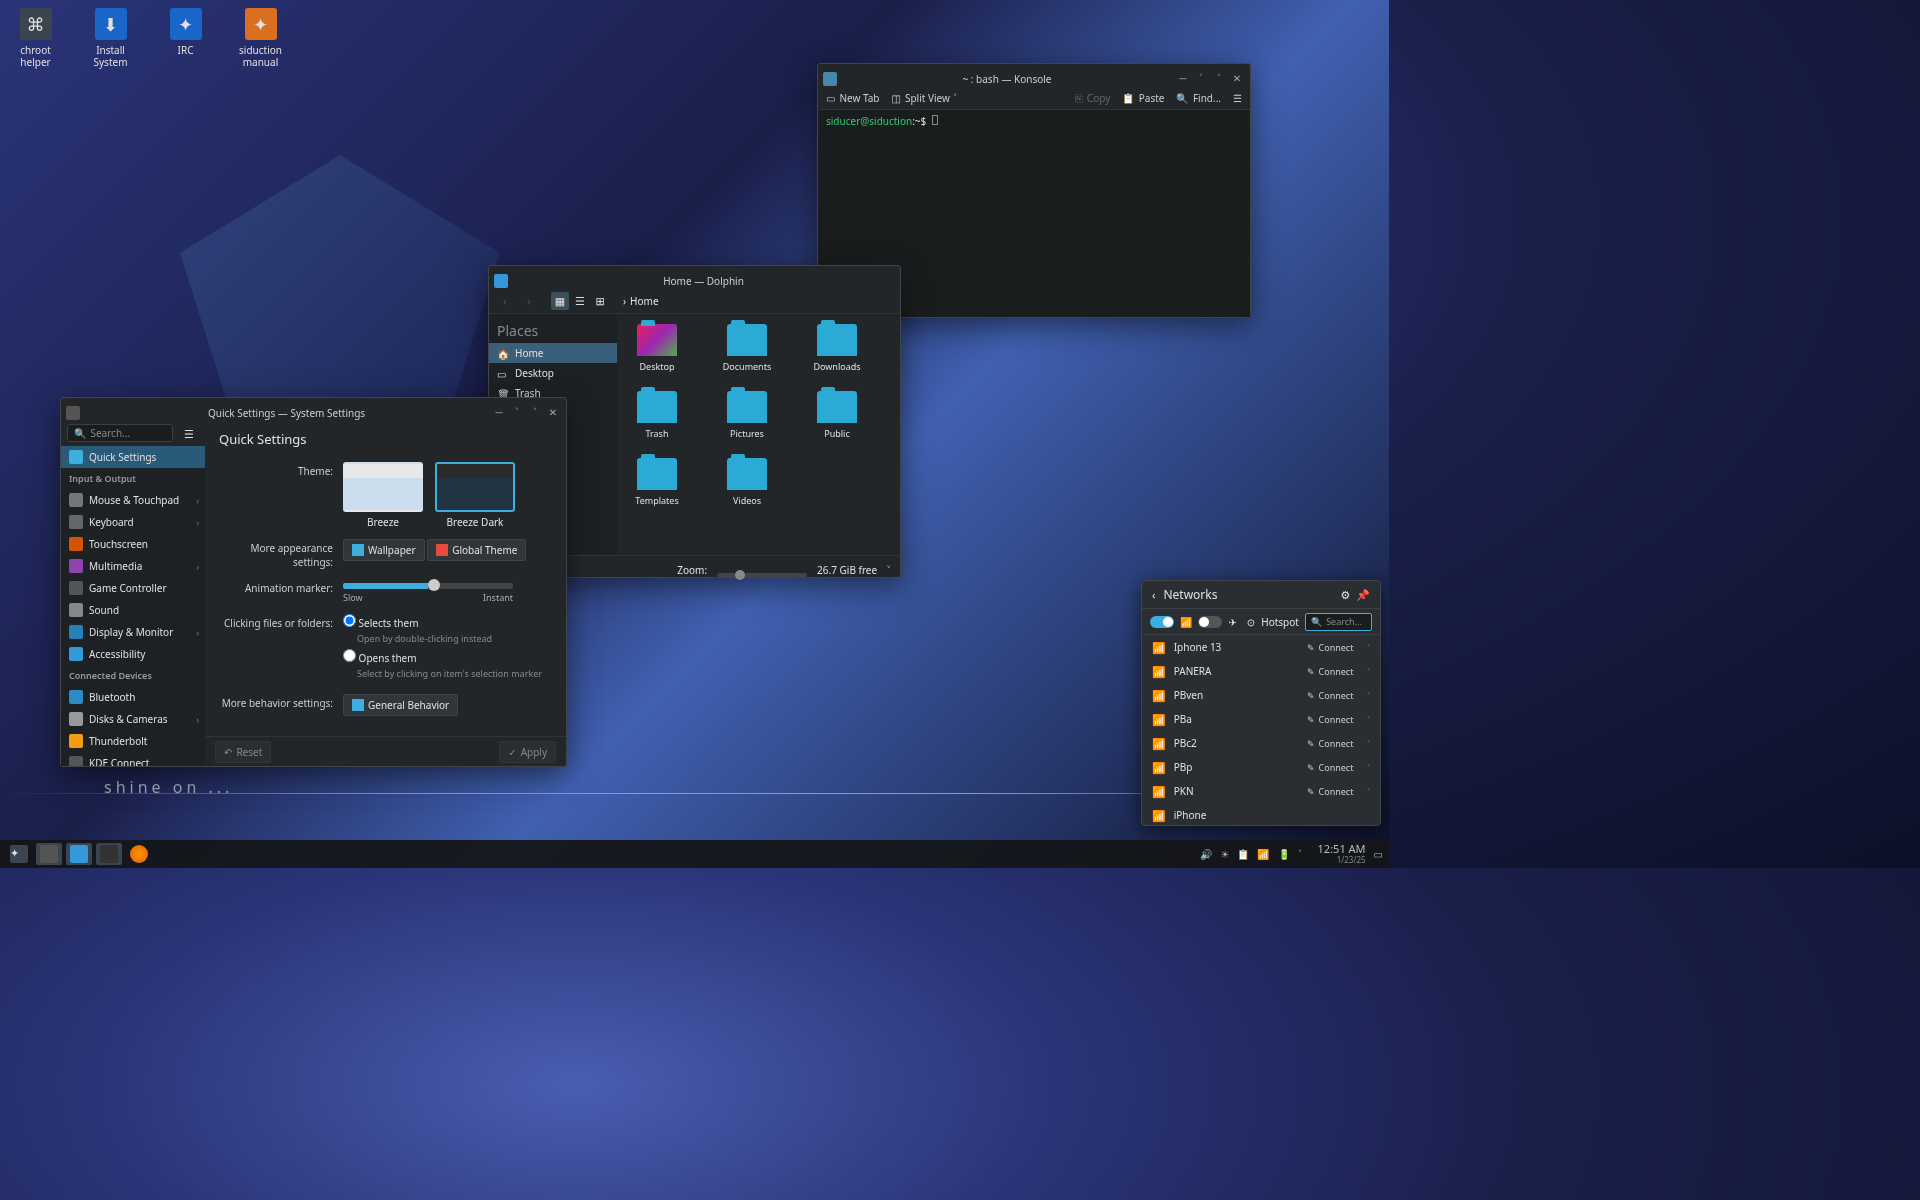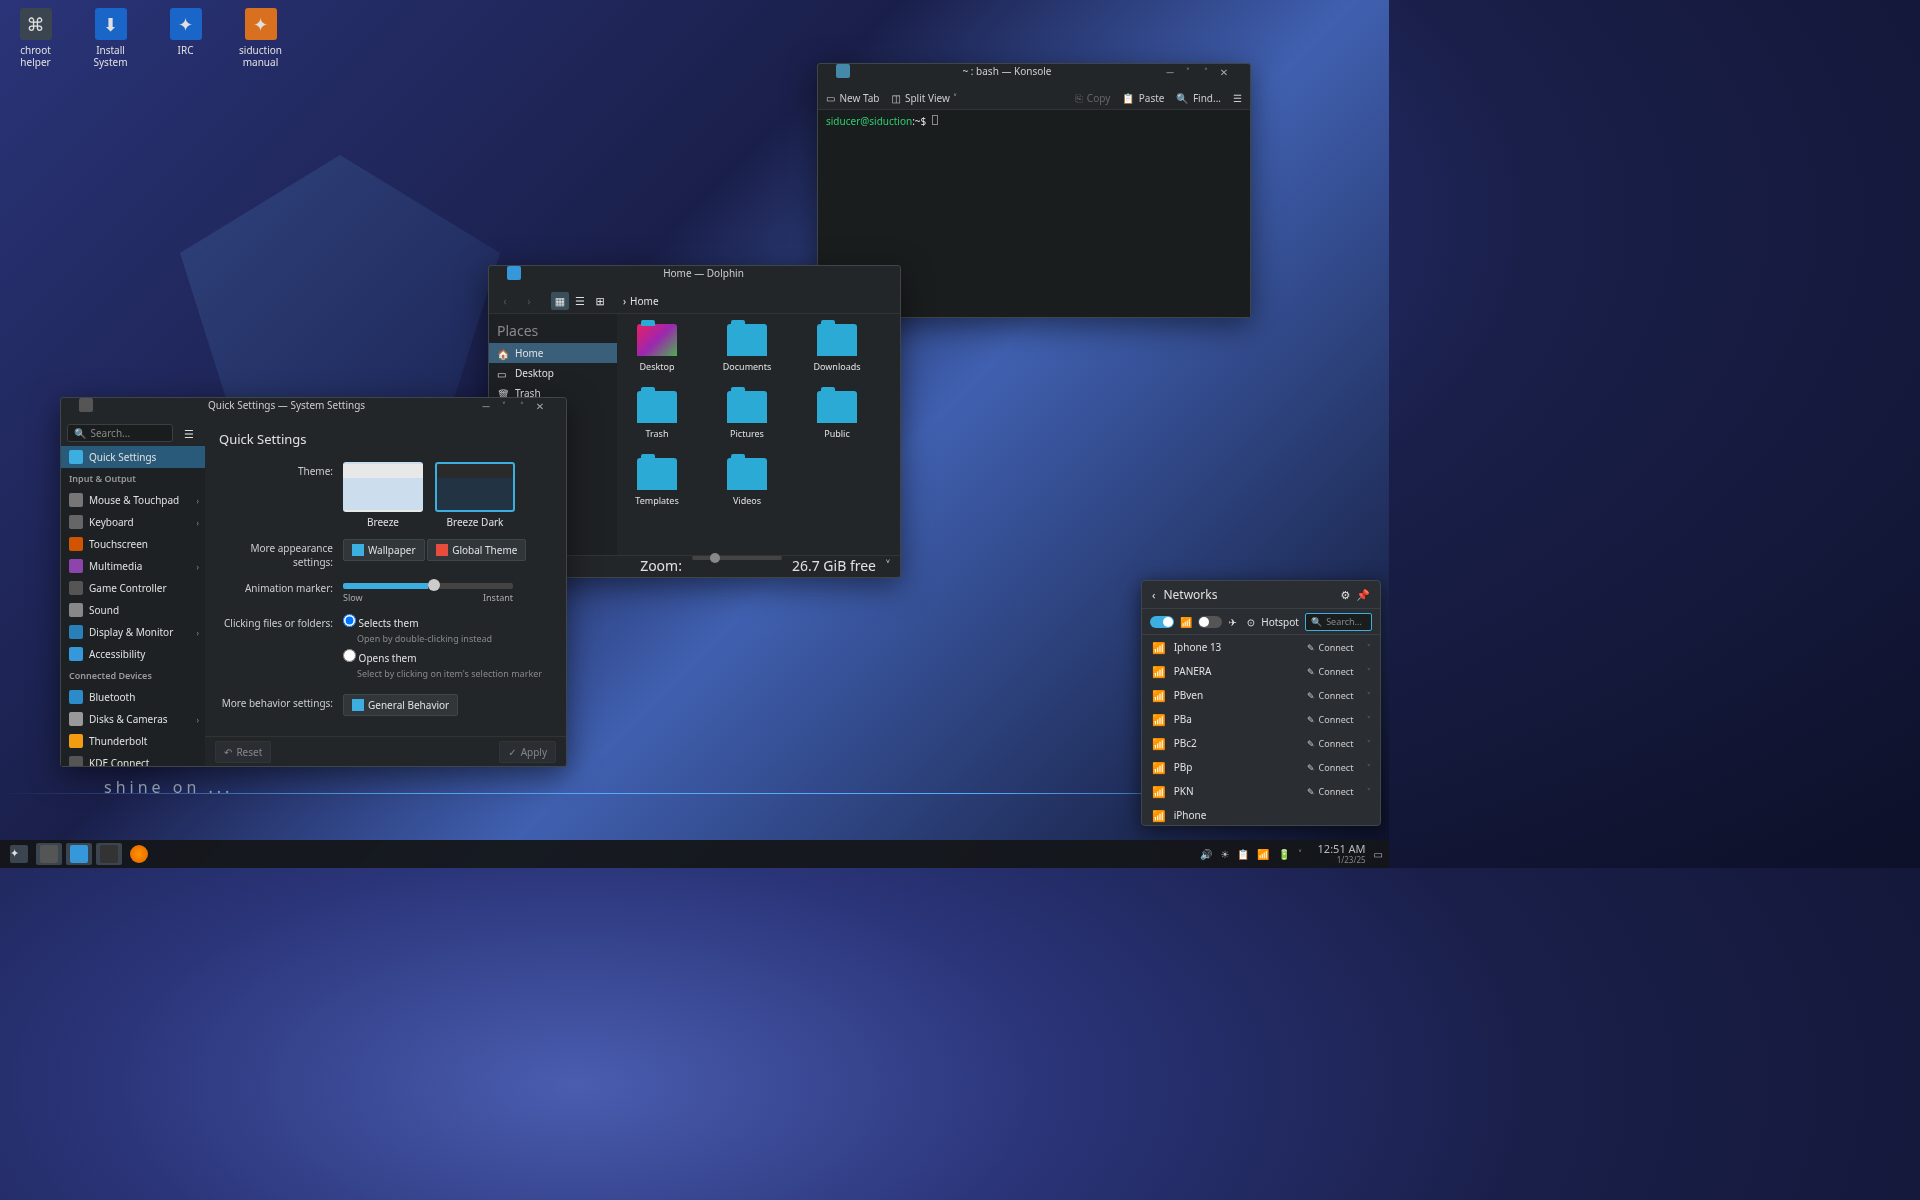--- a/index.html
+++ b/index.html
@@ -14,21 +14,21 @@
 
 .desk-icons{position:absolute;left:8px;top:8px;display:flex;gap:20px;z-index:2}
 .desk-icon{width:55px;text-align:center;cursor:pointer}
 .desk-icon .ico{width:32px;height:32px;margin:0 auto 4px;background:#3a4550;border-radius:3px;display:flex;align-items:center;justify-content:center;font-size:18px}
 .desk-icon.blue .ico{background:#1a65c8}
 .desk-icon.orange .ico{background:#d87020}
 .desk-icon .lbl{font-size:10px;line-height:12px}
 
 
 .window{position:absolute;background:#232629;border:1px solid #404548;border-radius:3px;box-shadow:0 8px 30px rgba(0,0,0,.5);z-index:10;display:flex;flex-direction:column}
-.titlebar{height:22px;display:flex;align-items:flex-start;padding:0 18px;font-size:10px;color:#ccc}
+.titlebar{height:22px;display:flex;align-items:flex-end;padding:0 5px;font-size:10px;color:#ccc}
 .titlebar .title{flex:1;text-align:center}
 .titlebar .wbtn{width:16px;height:16px;margin-left:2px;display:flex;align-items:center;justify-content:center;cursor:pointer;font-size:10px;color:#aaa}
 .titlebar .app-ico{width:14px;height:14px;margin-right:4px;background:#48a;border-radius:2px}
 
 
 .konsole{left:817px;top:63px;width:434px;height:255px}
 .konsole .toolbar{height:24px;display:flex;align-items:center;padding:0 8px;gap:12px;border-bottom:1px solid #333;font-size:10px}
 .konsole .toolbar .spacer{flex:1}
 .konsole .term{flex:1;padding:4px 8px;font-family:monospace;font-size:10px;background:#1a1d1e}
 .konsole .prompt{color:#2ecc71}
@@ -50,21 +50,21 @@
 .side-hdr{padding:3px 8px;color:#888;font-size:14px}
 .side-item{padding:3px 8px;display:flex;align-items:center;gap:6px;cursor:pointer}
 .side-item.act{background:#3a5f7a}
 .side-item .si{width:12px;height:12px;display:inline-block}
 .dolphin .files{flex:1;padding:10px;display:flex;flex-wrap:wrap;gap:18px 30px;align-content:flex-start}
 .file{width:60px;text-align:center;cursor:pointer}
 .file .fi{width:40px;height:32px;margin:0 auto 4px;background:#2aaad4;border-radius:3px 3px 0 0;position:relative}
 .file .fi::before{content:"";position:absolute;top:-4px;left:4px;width:14px;height:6px;background:#2aaad4;border-radius:2px 2px 0 0}
 .file.desktop .fi{background:linear-gradient(135deg,#e91e63,#9c27b0,#4caf50)}
 .file .fn{font-size:9px}
-.dolphin .status{height:22px;display:flex;align-items:flex-start;padding:0 10px;font-size:14px;border-top:1px solid #333;gap:10px}
+.dolphin .status{height:22px;display:flex;align-items:flex-end;padding:0 10px;font-size:10px;border-top:1px solid #333;gap:10px}
 .dolphin .status .spacer{flex:1}
 .zoom-slider{width:90px;height:4px;background:#444;border-radius:2px;position:relative}
 .zoom-handle{position:absolute;left:20%;top:-3px;width:10px;height:10px;background:#888;border-radius:50%}
 
 
 .settings{left:60px;top:397px;width:507px;height:370px}
 .settings .topbar{height:26px;display:flex;align-items:center;padding:0 6px;gap:6px}
 .search-box{flex:1;height:18px;background:#1a1d1e;border:1px solid #3a3f42;border-radius:3px;display:flex;align-items:center;padding:0 6px;gap:4px;font-size:10px;color:#888}
 .hamburger{width:20px;height:20px;display:flex;align-items:center;justify-content:center;cursor:pointer}
 .settings .sidebar{width:144px;background:#1e2124;overflow-y:auto;font-size:10px}

